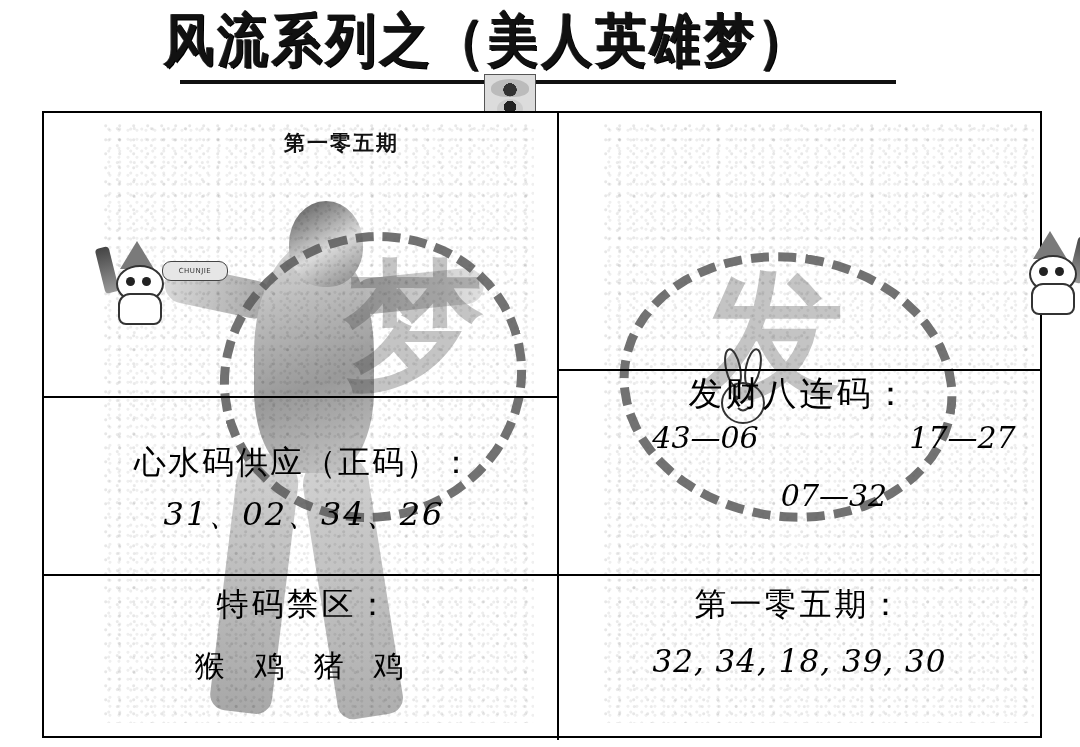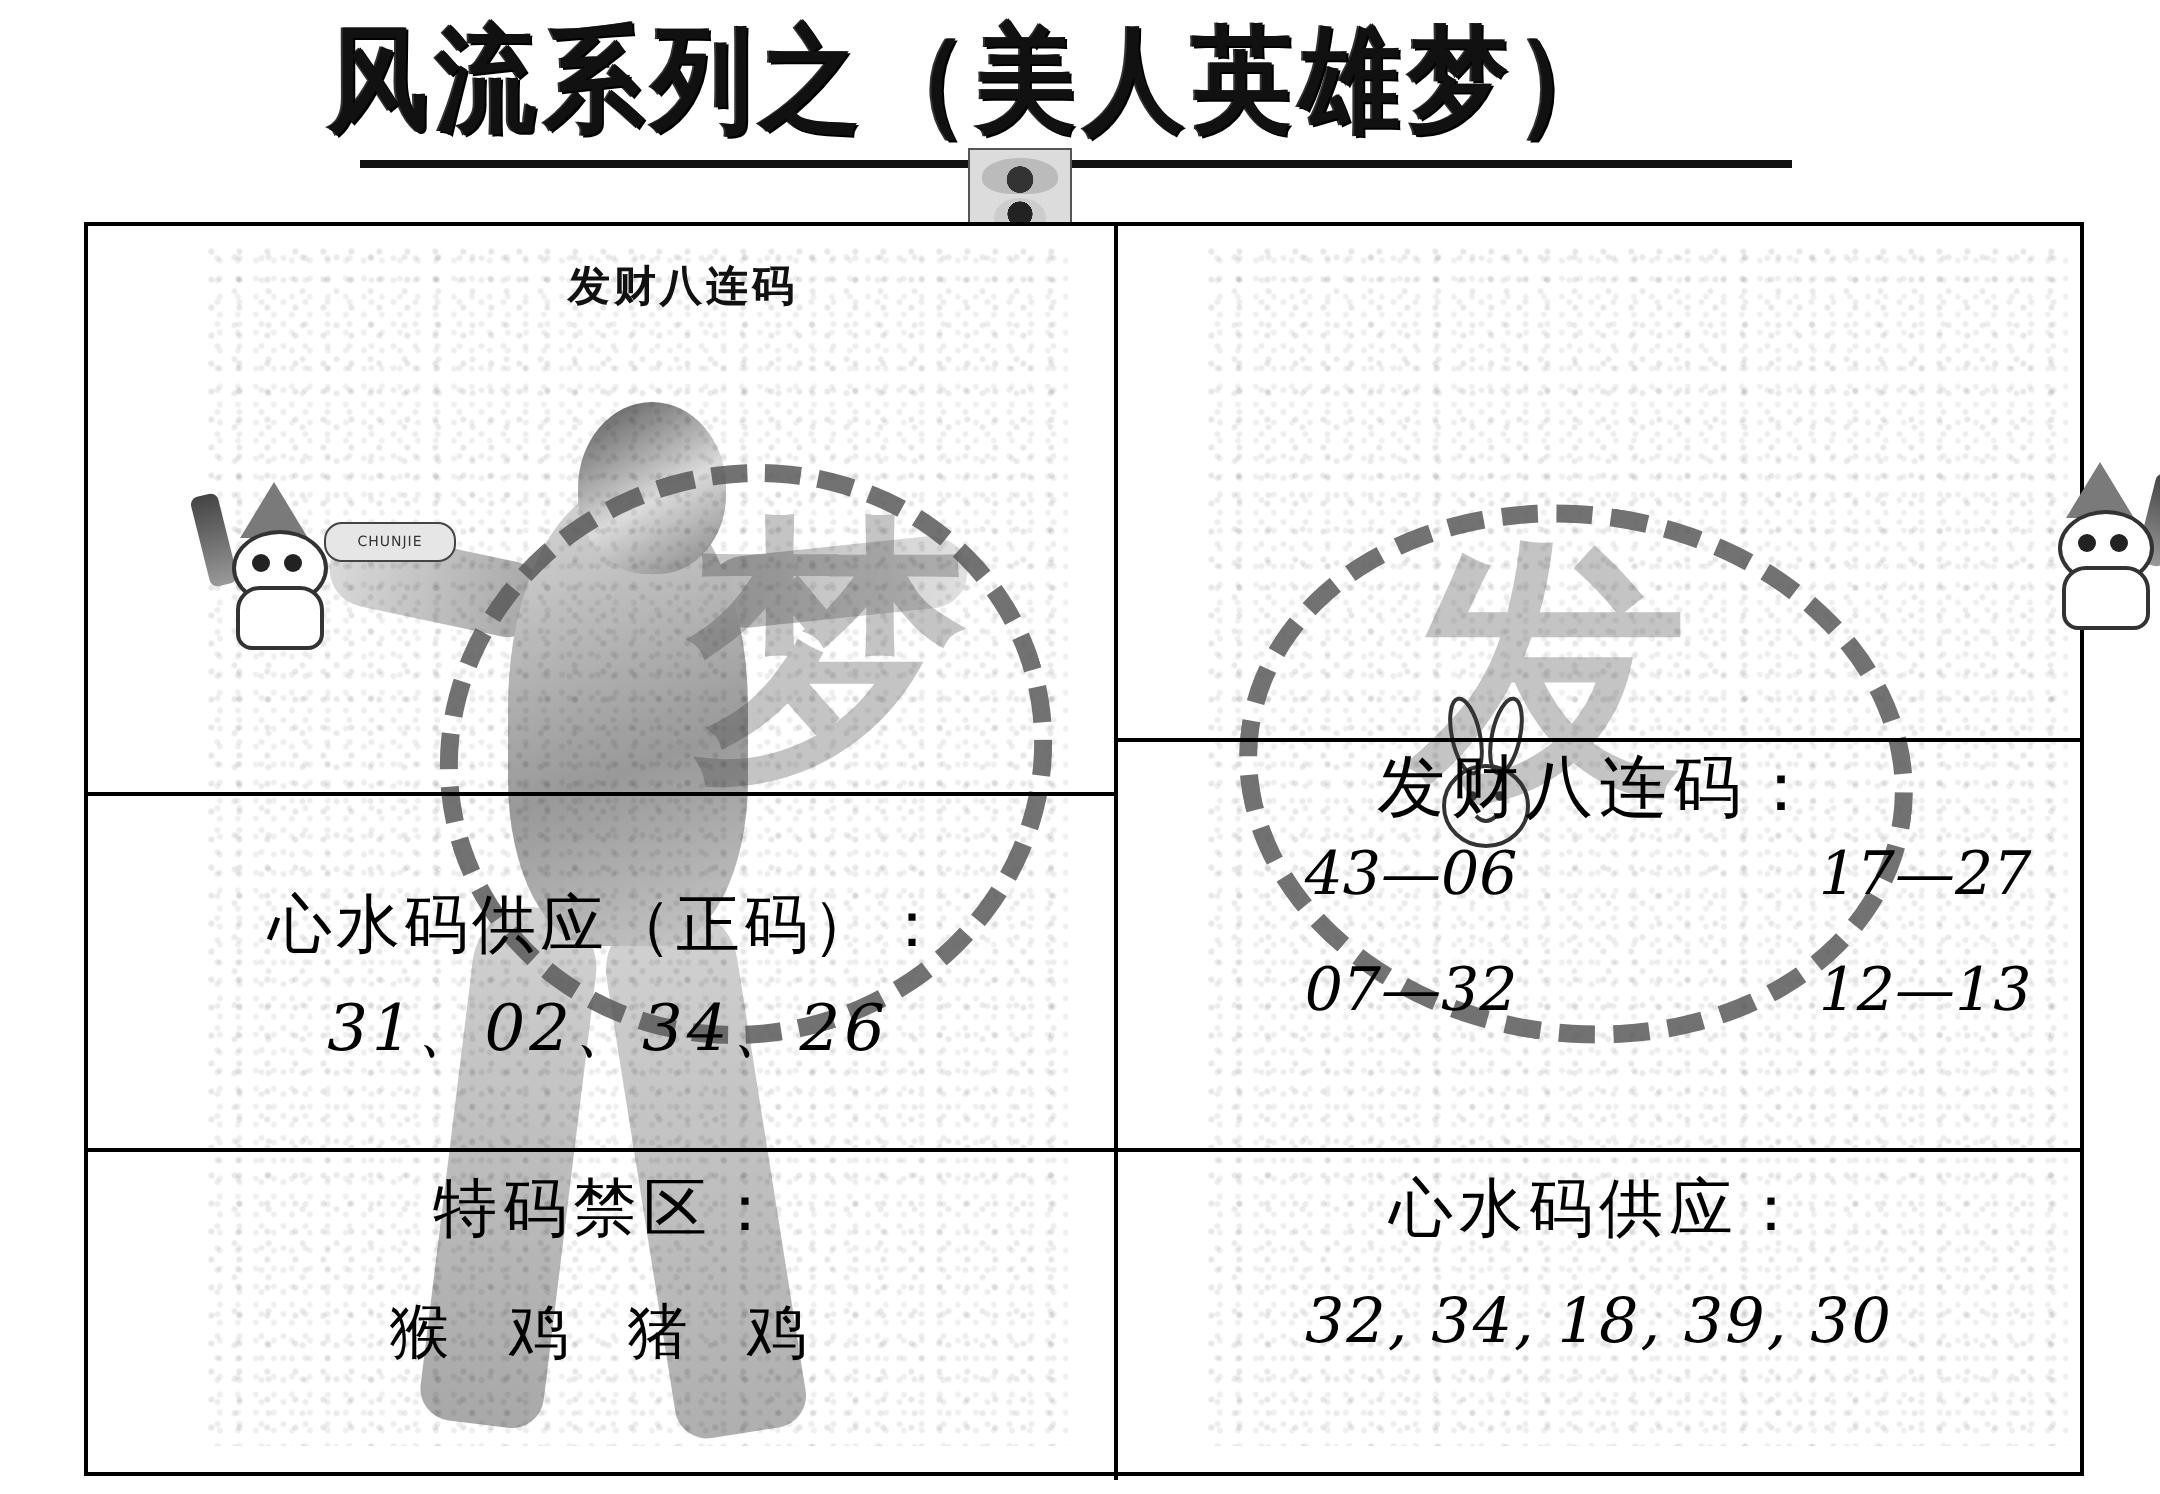--- a/index.html
+++ b/index.html
@@ -411,32 +411,31 @@
   </div>
   <div class="mascot mascot-right">
     <div class="m-torch r2"></div>
     <div class="m-hat"></div>
     <div class="m-head"></div>
     <div class="m-eye l"></div>
     <div class="m-eye r"></div>
     <div class="m-body"></div>
   </div>
 
-  <div class="issue">发财八连码</div>
+  <div class="issue">第一零五期</div>
 
   <div class="block lbl-xinshui">心水码供应（正码）：</div>
   <div class="block nums-xinshui">31、02、34、26</div>
   <div class="block lbl-tema-jinqu">特码禁区：</div>
   <div class="block zodiacs">猴 鸡 猪 鸡</div>
 
   <div class="block lbl-facai">发财八连码：</div>
   <div class="facai-row r1">
     <span>43—06</span>
     <span>17—27</span>
   </div>
   <div class="facai-row r2">
     <span>07—32</span>
-    <span>12—13</span>
-  </div>
-  <div class="block lbl-tema-tigong">心水码供应：</div>
+  </div>
+  <div class="block lbl-tema-tigong">第一零五期：</div>
   <div class="block nums-tema">32, 34, 18, 39, 30</div>
 
 </div>
 
 </body></html>

